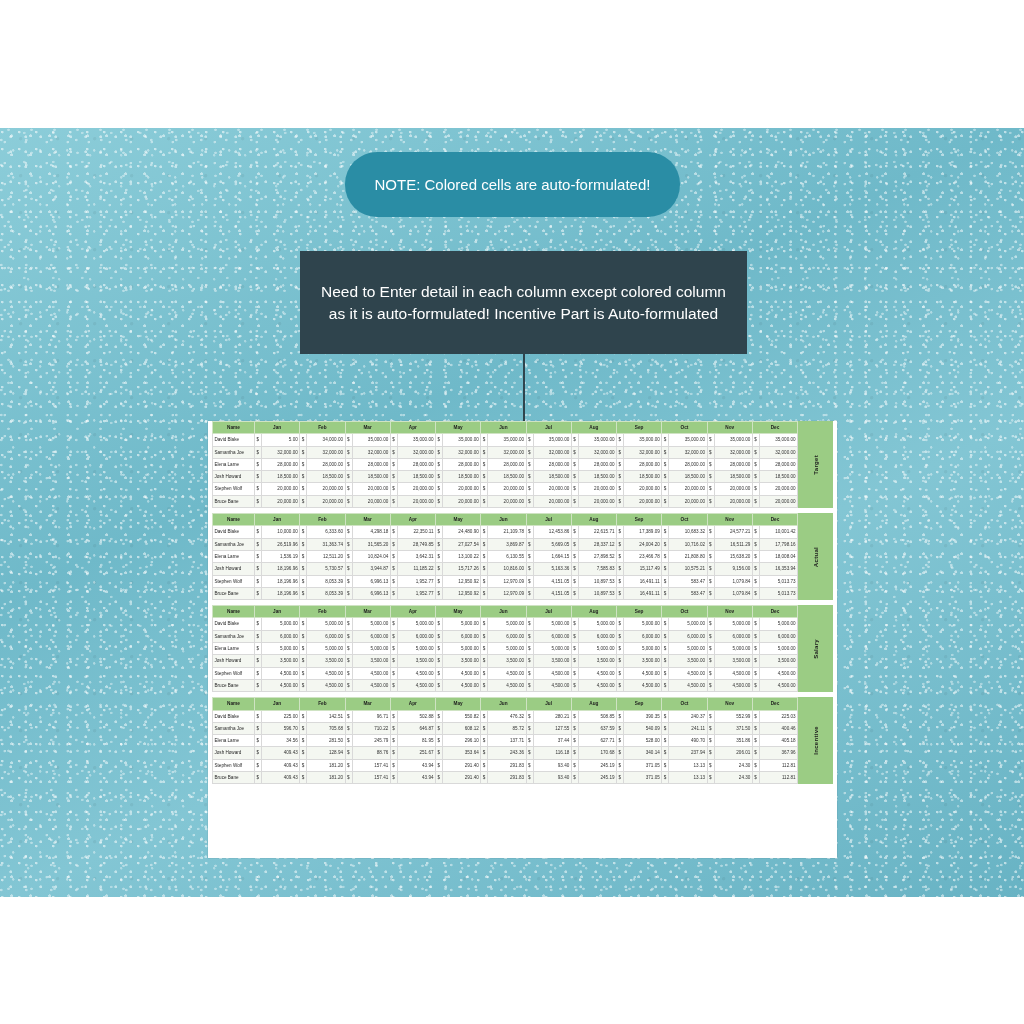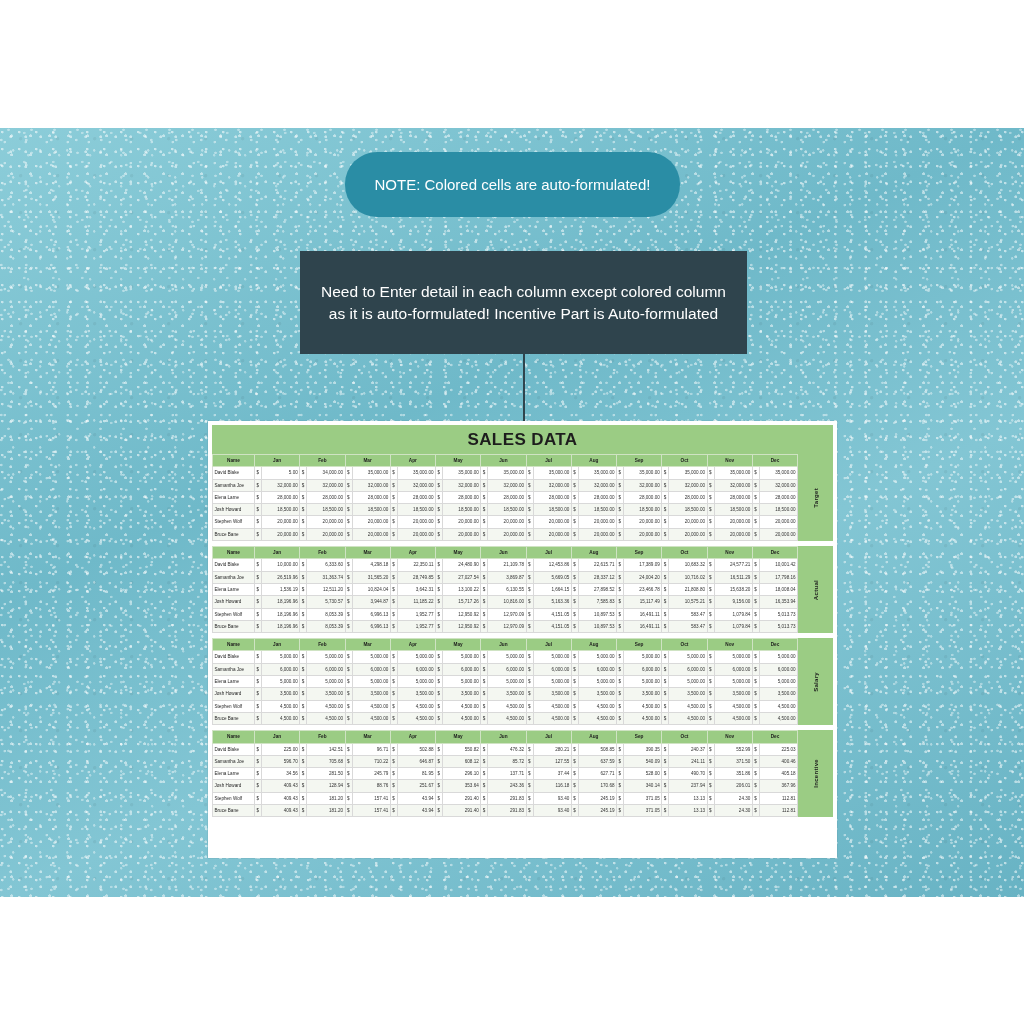--- a/index.html
+++ b/index.html
@@ -151,21 +151,20 @@
   <span>NOTE: Colored cells are auto-formulated!</span>
 </div>
 
 <div id="instruction-callout" class="callout">
   <span>Need to Enter detail in each column except colored column as it is auto-formulated! Incentive Part is Auto-formulated</span>
 </div>
 
 <div id="connector-line"></div>
 
 <div id="sheet-panel">
-  <div id="sheet-title">SALES DATA</div>
   <div id="blocks-container">
       <div class="block">
         <table class="grid">
           <colgroup>
             <col class="c-name">
             <col class="c-cur">
             <col class="c-val">
             <col class="c-cur">
             <col class="c-val">
             <col class="c-cur">

